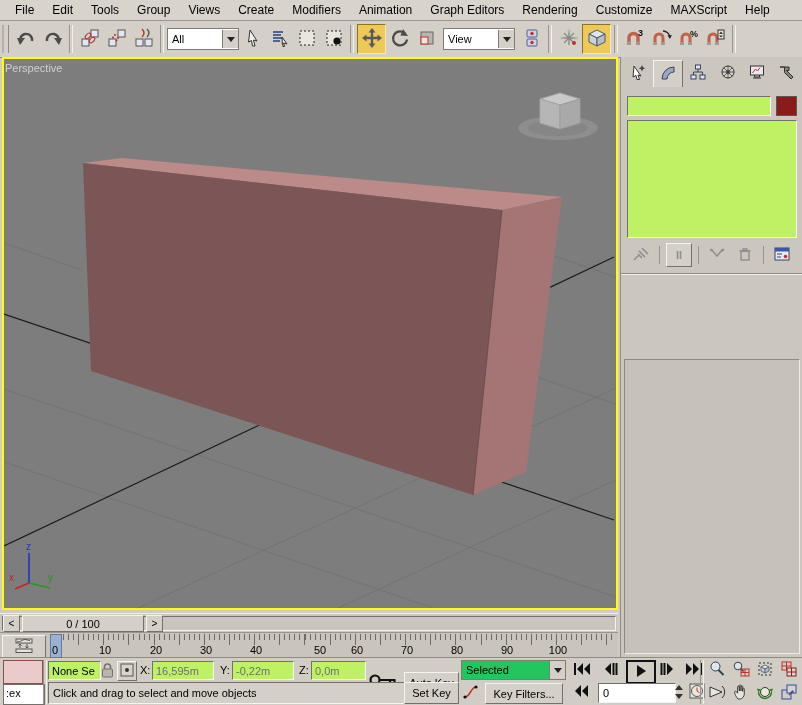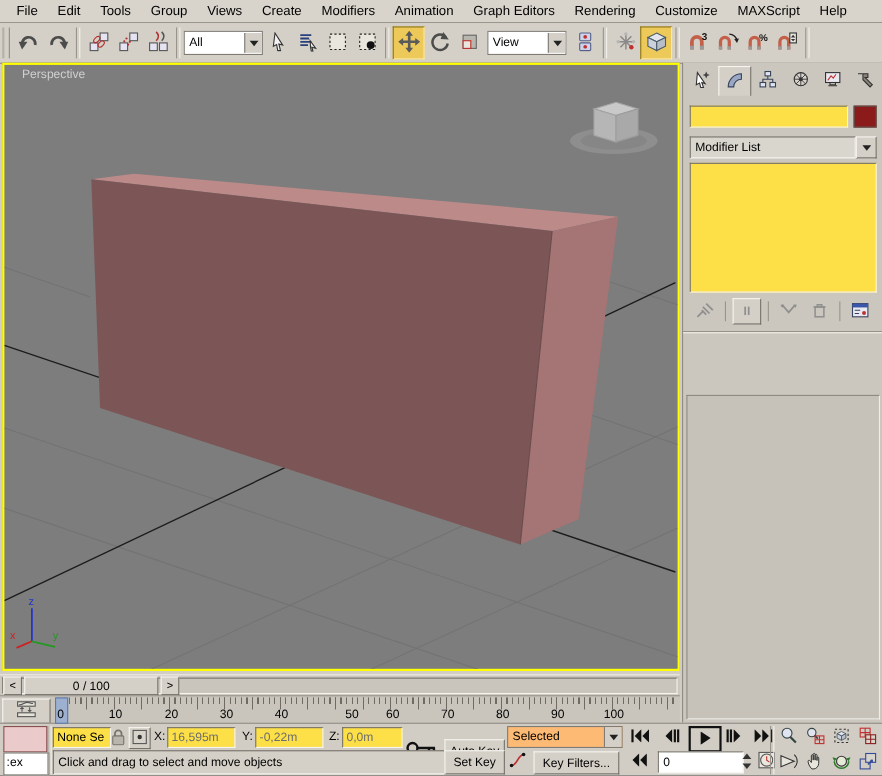--- a/index.html
+++ b/index.html
@@ -2,42 +2,42 @@
 <html><head>
 <meta charset="utf-8">
 <style>
   html,body{margin:0;padding:0;background:#555;}
   .win{position:relative;width:802px;height:705px;background:#d1cdc4;
        font-family:"Liberation Sans",sans-serif;font-size:11px;color:#000;overflow:hidden;}
   
   .raised{border-top:1px solid #f6f4ef;border-left:1px solid #f6f4ef;
           border-bottom:1px solid #75716a;border-right:1px solid #75716a;background:#d4d0c7;}
   .sunken{border-top:1px solid #75716a;border-left:1px solid #75716a;
-          border-bottom:1px solid #f6f4ef;border-right:1px solid #f6f4ef;background:#fde047;}
+          border-bottom:1px solid #f6f4ef;border-right:1px solid #f6f4ef;background:#bef264;}
   .flexc{display:flex;align-items:center;}
   
   .menubar{position:absolute;top:0;left:0;width:802px;height:20px;background:#d8d4cc;
            border-bottom:1px solid #9a968e;display:flex;align-items:center;padding-left:6px;font-size:12px;}
   .mi{padding:2px 9px;cursor:default;}
   
   .toolbar{position:absolute;top:21px;left:0;width:802px;height:36px;background:#d4d0c7;
            border-bottom:1px solid #8f8b83;display:flex;align-items:center;padding:0 1px;}
   .tb{width:27px;height:28px;display:flex;align-items:center;justify-content:center;flex:0 0 auto;}
   .tb.on{background:#ecc958;border-top:1px solid #8a7420;border-left:1px solid #8a7420;
          border-bottom:1px solid #fbe9a8;border-right:1px solid #fbe9a8;}
   .tsep{width:2px;height:28px;border-left:1px solid #98948c;border-right:1px solid #f2f0ea;margin:0 3px;flex:0 0 auto;}
   .thandle{width:4px;height:28px;border-left:2px solid #b5b1a8;border-right:1px solid #8f8b83;margin:0 3px 0 1px;flex:0 0 auto;}
   .combo{height:20px;background:#fff;border:1px solid #7f7c76;display:flex;align-items:center;
          padding-left:4px;position:relative;flex:0 0 auto;}
   .combo .cbtn{margin-left:auto;width:15px;height:18px;background:#d4d0c7;border-left:1px solid #7f7c76;
          display:flex;align-items:center;justify-content:center;}
   .darr{width:0;height:0;border-left:4px solid transparent;border-right:4px solid transparent;border-top:5px solid #222;}
   
   .viewport{position:absolute;left:2px;top:57px;width:612px;height:549px;border:2px solid #ffff00;background:#7d7d7d;}
-  .vplabel{position:absolute;left:16px;top:3px;color:#d0d0d0;font-size:11px;}
+  .vplabel{position:absolute;left:1px;top:3px;color:#d0d0d0;font-size:11px;}
   
   .cpanel{position:absolute;left:620px;top:57px;width:182px;height:600px;background:#cbc7be;border-left:1px solid #8f8b83;}
   .ctabs{display:flex;height:29px;padding:3px 3px 0 3px;gap:1px;}
   .ctab{flex:1;display:flex;align-items:center;justify-content:center;height:26px;}
   .ctab.active{border-top:1px solid #f6f4ef;border-left:1px solid #f6f4ef;
                border-right:1px solid #75716a;background:#d4d0c7;}
   .namerow{display:flex;gap:5px;margin:7px 6px 0 6px;align-items:center;}
   .namefield{flex:1;height:18px;}
   .swatch{width:19px;height:18px;background:#8b1a1a;border:1px solid #5c5851;}
   .modrow{display:flex;margin:8px 6px 0 6px;height:20px;}
@@ -380,28 +380,20 @@
               <path d="M2 3h9v3.5H8.5L15 13l-2 2-6.5-6.5V3z" fill="#8a8378" stroke="#333"></path>
             </svg></span>
         </div>
     </div>
 
     <div class="namerow">
       <div class="namefield sunken"></div>
       <div class="swatch"></div>
     </div>
 
-    <div class="modrow">
-      <div class="modfield sunken" style="background:#d9d6cd;">
-        <span>Modifier List</span>
-      </div>
-      <div class="raised" style="width:17px;display:flex;align-items:center;justify-content:center;">
-          <span class="darr"></span>
-        </div>
-    </div>
 
     <div class="stack sunken"></div>
 
     <div class="stackbtns">
       <div class="sbtn">
           <span>
         <svg width="18" height="16">
               <path d="M2 14l5-5M7 5l6 6M6 8l4 4M10 2l6 6" stroke="#8f8f8f" stroke-width="1.6" fill="none"></path>
             </svg></span>
         </div>
@@ -508,21 +500,21 @@
             <circle cx="7" cy="11" r="4.5" fill="none" stroke="#111" stroke-width="2.2"></circle>
             <path d="M11.5 11h16M22 11v5.5M26.5 11v4.5" stroke="#111" stroke-width="2.2" fill="none"></path>
           </svg></span>
       </div>
 
     <div class="sb flexc" style="left:48px;top:24px;width:352px;height:20px;border-top:1px solid #75716a;border-left:1px solid #75716a;border-bottom:1px solid #f6f4ef;border-right:1px solid #f6f4ef;background:#d4d0c7;padding-left:4px;white-space:nowrap;overflow:hidden;">Click and drag to select and move objects</div>
 
     <div class="sb raised btn" style="left:404px;top:14px;width:53px;height:20px;">Auto Key</div>
     <div class="sb raised btn" style="left:404px;top:24px;width:53px;height:20px;">Set Key</div>
 
-    <div class="combo sb" style="left:461px;top:2px;width:99px;height:18px;background:#fdba74;">
+    <div class="combo sb" style="left:461px;top:2px;width:99px;height:18px;background:#22c55e;">
       <span>Selected</span>
       <span class="cbtn">
           <span class="darr"></span>
         </span>
     </div>
     <div class="sb btn" style="left:461px;top:25px;width:20px;height:19px;">
         <span>
       <svg width="16" height="16">
             <path d="M2 13C7 13 8 3 13 3" stroke="#c03030" stroke-width="1.5" fill="none"></path>
             <circle cx="2" cy="13" r="1.6" fill="#111"></circle>

